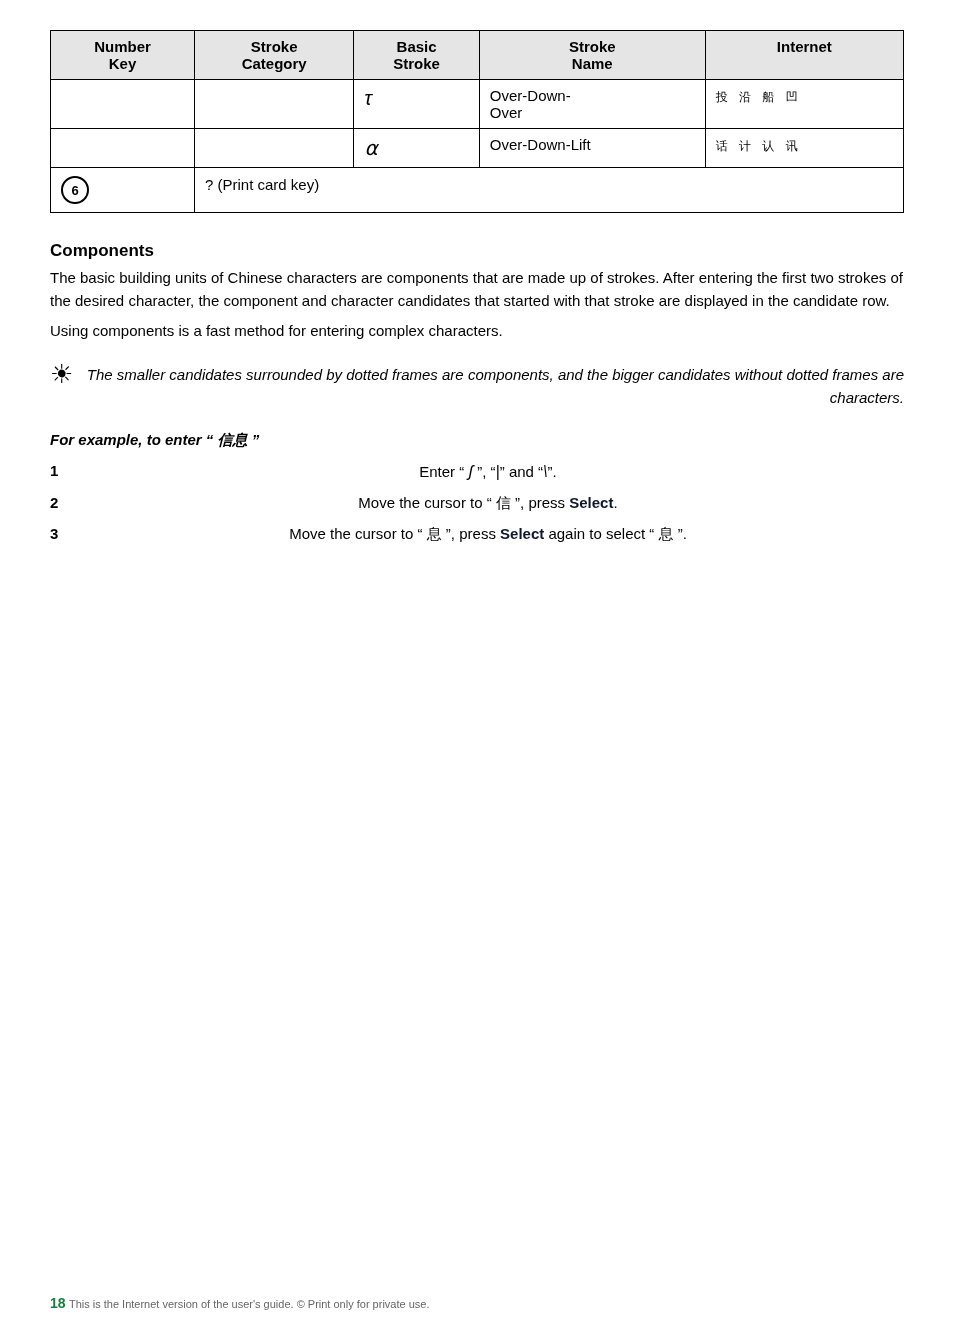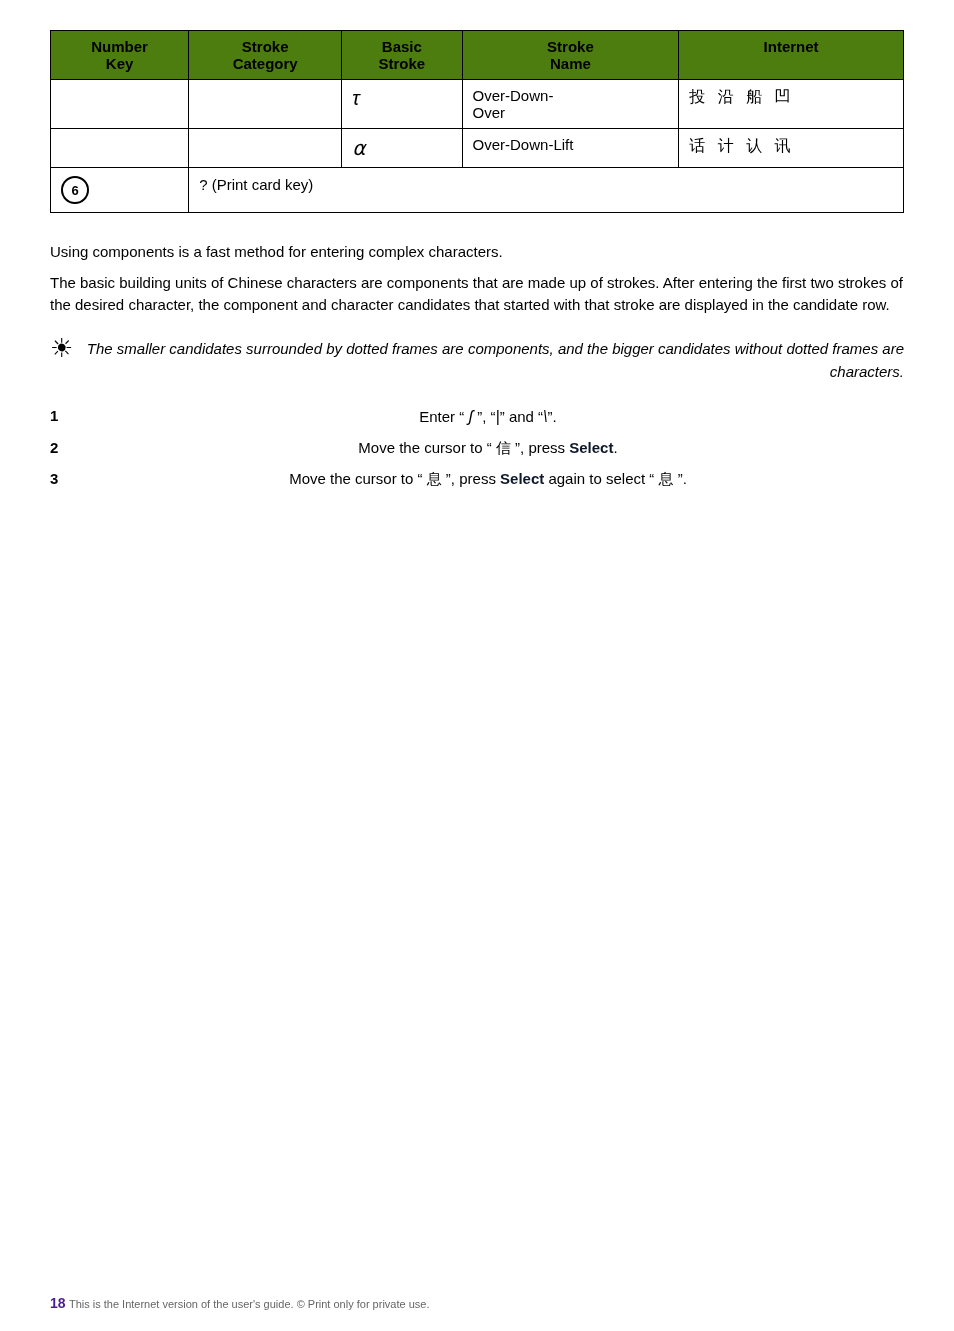--- a/index.html
+++ b/index.html
@@ -21,29 +21,29 @@
       font-size: 15px;
     }
     .stroke-table th,
     .stroke-table td {
       border: 1.5px solid #000;
       padding: 7px 10px;
       vertical-align: top;
     }
     .stroke-table th {
       font-weight: bold;
-      background: #4d7c0f;
+      background: #e5e5e5;
       vertical-align: top;
     }
     .stroke-symbol {
       font-size: 20px;
       font-style: italic;
     }
     .chinese-chars {
-      font-size: 16px;
+      font-size: 12px;
       letter-spacing: 4px;
     }
     .wildcard-row td {
       padding: 8px 10px;
     }
     .key-circle {
       display: inline-flex;
       align-items: center;
       justify-content: center;
       width: 28px;
@@ -141,21 +141,21 @@
       position: absolute;
       bottom: 20px;
       left: 50px;
       right: 50px;
       font-size: 12px;
       color: #555;
     }
     .footer-page {
       font-size: 14px;
       font-weight: bold;
-      color: #4c1d95;
+      color: #15803d;
     }
     .footer-note {
       font-size: 11px;
       color: #666;
     }
   </style>
 </head>
 <body>
 
 <table class="stroke-table">
@@ -190,30 +190,34 @@
     <tr class="wildcard-row">
       <td>
         <span class="key-circle">6</span>
       </td>
       <td colspan="4">? (Print card key)</td>
     </tr>
   </tbody>
 </table>
 
 <div class="components-section">
+  <div class="components-title">Components</div>
+  <p class="components-text">The basic building units of Chinese characters are components that are made up of strokes. After entering the first two strokes of the desired character, the component and character candidates that started with that stroke are displayed in the candidate row.</p>
   <p class="components-text">Using components is a fast method for entering complex characters.</p>
-  <p class="components-text">The basic building units of Chinese characters are components that are made up of strokes. After entering the first two strokes of the desired character, the component and character candidates that started with that stroke are displayed in the candidate row.</p>
 </div>
 
 <div class="tip-box">
   <span class="tip-icon">☀︎</span>
   <p class="tip-text">The smaller candidates surrounded by dotted frames are components, and the bigger candidates without dotted frames are characters.</p>
 </div>
 
 <div class="example-section">
+  <div class="example-title">
+    <span><em>For example, to enter “ </em></span><span class="chinese"><em>信息</em></span><span><em> ”</em></span>
+  </div>
   <ol class="example-steps">
     <li>
       <span class="step-num">1</span>
       <span class="step-text">
         Enter “ <em class="stroke-inline">ʃ</em> ”, “<em class="stroke-inline">|</em>” and “<em class="stroke-inline">\</em>”.
       </span>
     </li>
     <li>
       <span class="step-num">2</span>
       <span class="step-text">

